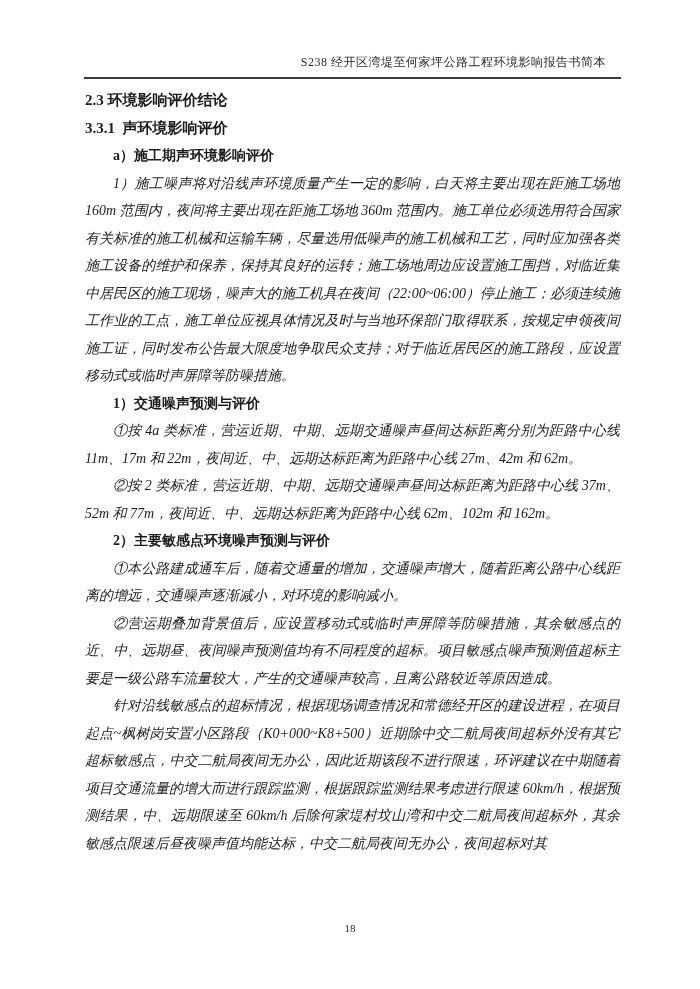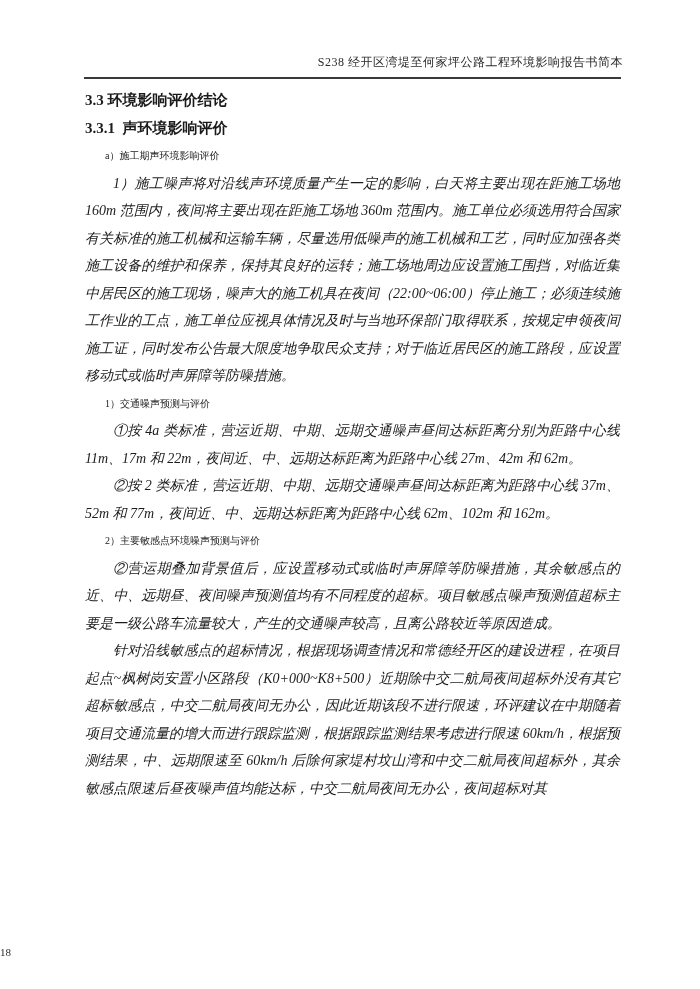--- a/index.html
+++ b/index.html
@@ -12,21 +12,21 @@
     width: 700px;
     height: 989px;
     background: #ffffff;
     font-family: "Liberation Serif", "DejaVu Serif", serif;
     color: #1b1b1b;
     overflow: hidden;
   }
   .running-header {
     position: absolute;
     top: 54px;
-    left: 88px;
+    left: 71px;
     width: 535px;
     text-align: right;
     font-size: 12px;
     letter-spacing: 0.5px;
     color: #2a2a2a;
   }
   .header-rule {
     position: absolute;
     top: 77px;
     left: 84px;
@@ -45,68 +45,71 @@
     line-height: 28px;
     white-space: pre-wrap;
   }
   .h-sub {
     font-size: 15px;
     font-weight: bold;
     line-height: 28px;
     white-space: pre-wrap;
   }
   .lead {
-    font-size: 10px;
+    font-size: 14px;
     line-height: 27.5px;
     text-indent: 2em;
+    font-weight: bold;
   }
   .body-para {
     font-size: 14px;
     line-height: 27.5px;
     text-indent: 2em;
     text-align: justify;
     font-style: italic;
   }
   .page-footer {
     position: absolute;
-    bottom: 31px;
+    bottom: 55px;
     left: 0;
     width: 100%;
+    text-align: center;
     font-size: 11px;
     color: #2a2a2a;
   }
 </style>
 </head>
 <body>
 
 <div class="page">
 
   <div class="running-header">S238 经开区湾堤至何家坪公路工程环境影响报告书简本</div>
 
   <div class="header-rule"></div>
 
   <div class="content">
 
-    <div class="h-main">3.3 环境影响评价结论</div>
+    <div class="h-main">2.3 环境影响评价结论</div>
 
     <div class="h-sub">3.3.1  声环境影响评价</div>
 
     <div class="lead">a）施工期声环境影响评价</div>
 
     <div class="body-para">1）施工噪声将对沿线声环境质量产生一定的影响，白天将主要出现在距施工场地 160m 范围内，夜间将主要出现在距施工场地 360m 范围内。施工单位必须选用符合国家有关标准的施工机械和运输车辆，尽量选用低噪声的施工机械和工艺，同时应加强各类施工设备的维护和保养，保持其良好的运转；施工场地周边应设置施工围挡，对临近集中居民区的施工现场，噪声大的施工机具在夜间（22:00~06:00）停止施工；必须连续施工作业的工点，施工单位应视具体情况及时与当地环保部门取得联系，按规定申领夜间施工证，同时发布公告最大限度地争取民众支持；对于临近居民区的施工路段，应设置移动式或临时声屏障等防噪措施。</div>
 
 
     <div class="lead">1）交通噪声预测与评价</div>
 
     <div class="body-para">①按 4a 类标准，营运近期、中期、远期交通噪声昼间达标距离分别为距路中心线 11m、17m 和 22m，夜间近、中、远期达标距离为距路中心线 27m、42m 和 62m。</div>
 
     <div class="body-para">②按 2 类标准，营运近期、中期、远期交通噪声昼间达标距离为距路中心线 37m、52m 和 77m，夜间近、中、远期达标距离为距路中心线 62m、102m 和 162m。</div>
 
     <div class="lead">2）主要敏感点环境噪声预测与评价</div>
 
+    <div class="body-para">①本公路建成通车后，随着交通量的增加，交通噪声增大，随着距离公路中心线距离的增远，交通噪声逐渐减小，对环境的影响减小。</div>
 
     <div class="body-para">②营运期叠加背景值后，应设置移动式或临时声屏障等防噪措施，其余敏感点的近、中、远期昼、夜间噪声预测值均有不同程度的超标。项目敏感点噪声预测值超标主要是一级公路车流量较大，产生的交通噪声较高，且离公路较近等原因造成。</div>
 
     <div class="body-para">针对沿线敏感点的超标情况，根据现场调查情况和常德经开区的建设进程，在项目起点~枫树岗安置小区路段（K0+000~K8+500）近期除中交二航局夜间超标外没有其它超标敏感点，中交二航局夜间无办公，因此近期该段不进行限速，环评建议在中期随着项目交通流量的增大而进行跟踪监测，根据跟踪监测结果考虑进行限速 60km/h，根据预测结果，中、远期限速至 60km/h 后除何家堤村坟山湾和中交二航局夜间超标外，其余敏感点限速后昼夜噪声值均能达标，中交二航局夜间无办公，夜间超标对其</div>
 
   </div>
 
   <div class="page-footer">18</div>
 
 </div>

